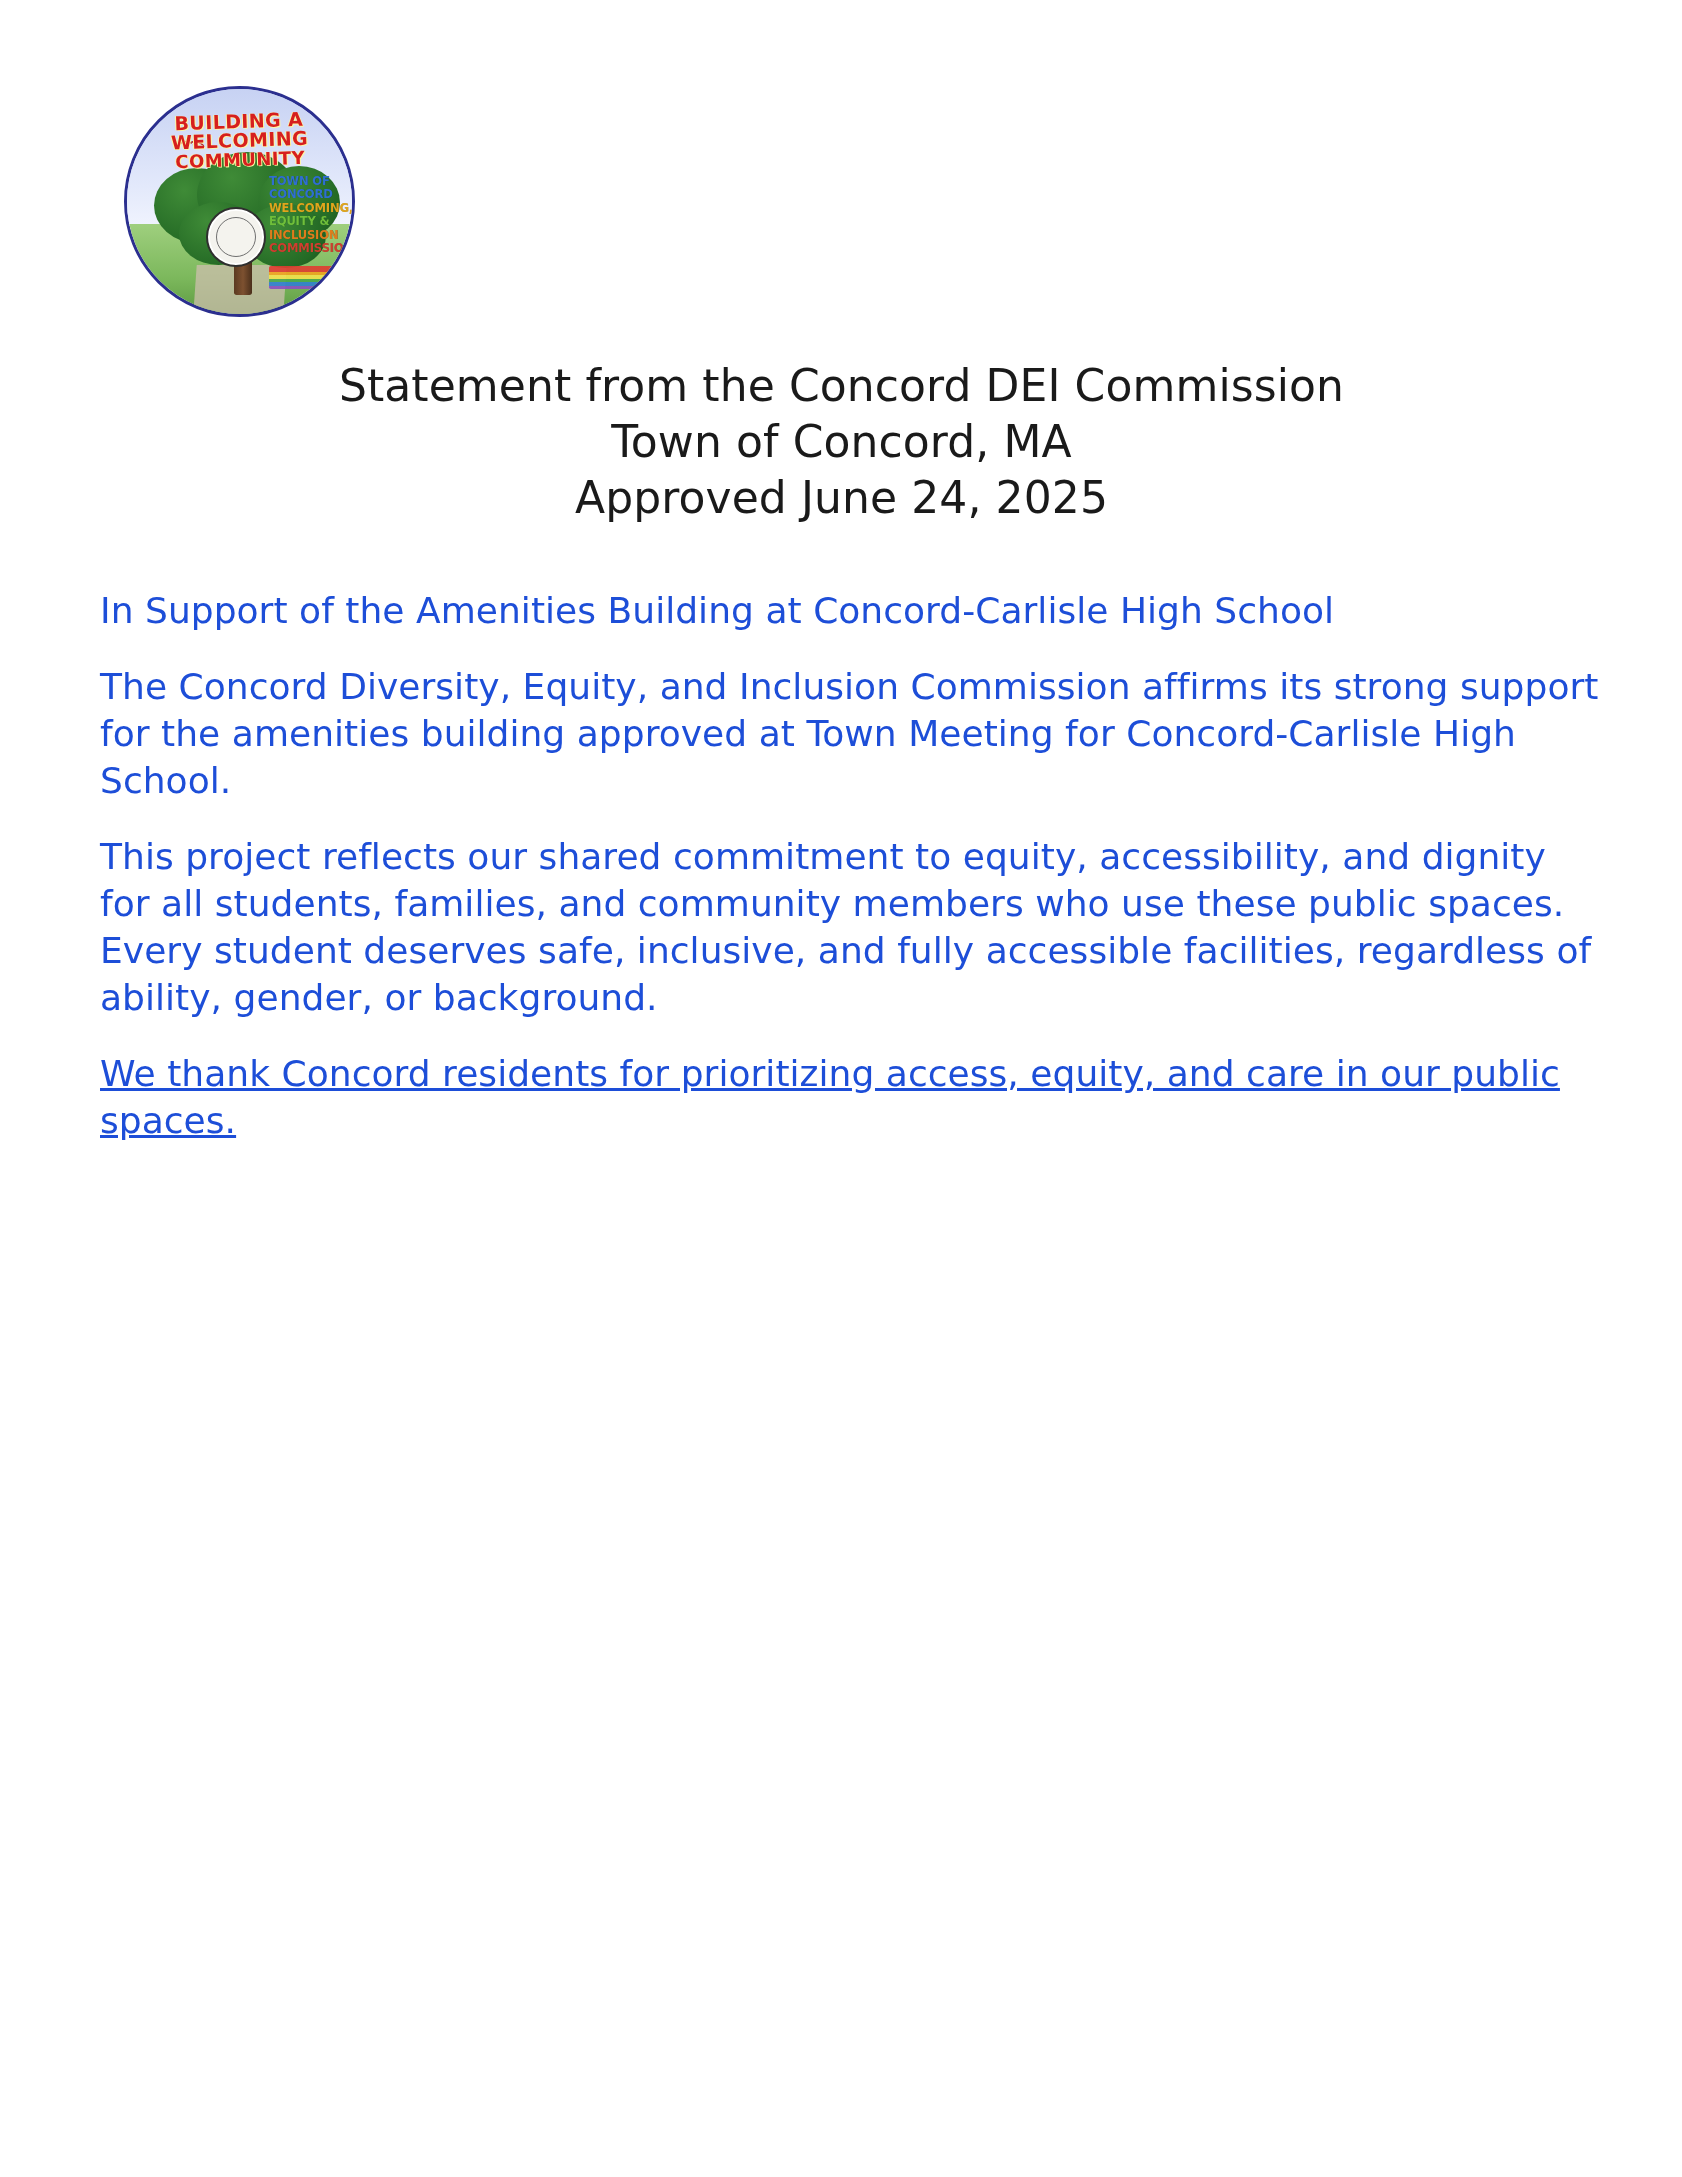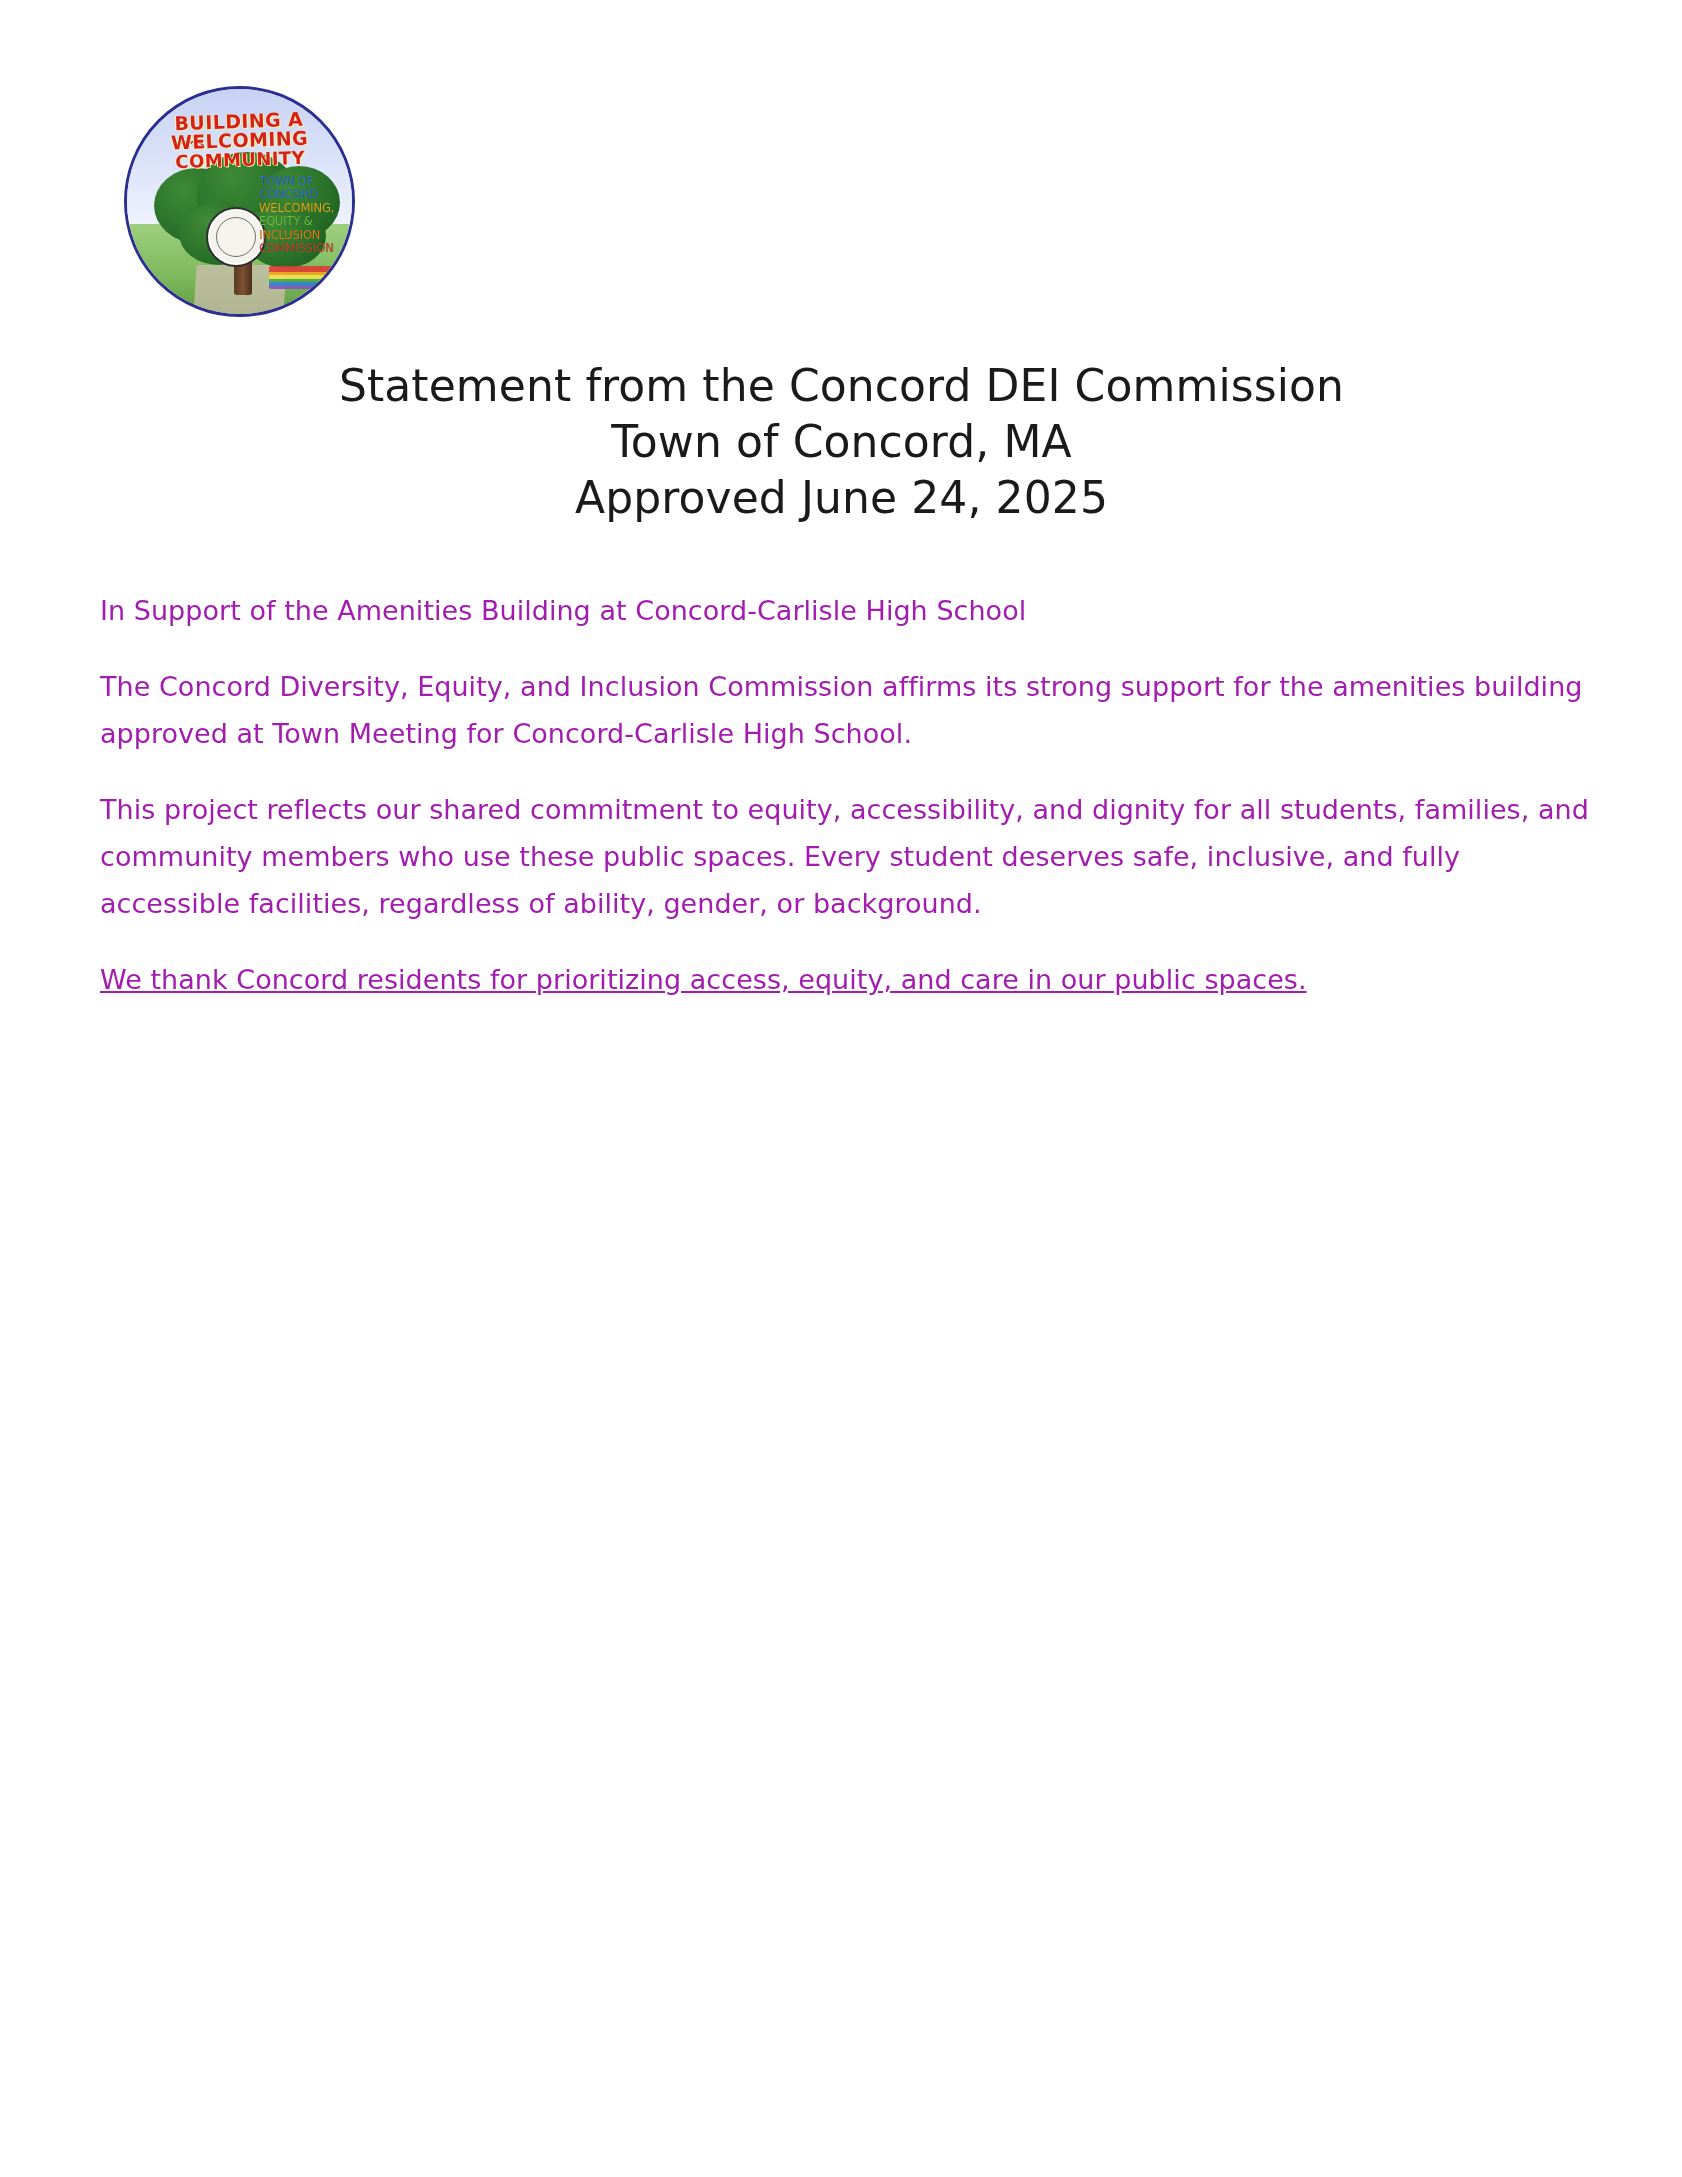--- a/index.html
+++ b/index.html
@@ -120,24 +120,24 @@
     letter-spacing: 0.4px;
     text-shadow: 0.9px 0.9px 0 #fff7a1, -0.9px 0 0 #fff7a1;
     transform: rotate(-2deg);
   }
   .logo-top-text span { display: block; }
   .logo-top-text .l2 { color: #d61f1f; }
   .logo-top-text .l3 { color: #d61f1f; font-size: 18px; }
 
   .logo-side-text {
     position: absolute;
-    left: 132px; top: 86px;
+    left: 142px; top: 86px;
     width: 86px;
     font-family: "DejaVu Sans", sans-serif;
-    font-weight: normal;
+    font-weight: bold;
     font-size: 11.6px;
     line-height: 13.4px;
     letter-spacing: -0.2px;
     text-shadow: 0.4px 0.4px 0 rgba(0,0,0,.35);
   }
   .logo-side-text div { white-space: nowrap; }
   .ls1 { color: #2f6fd0; }
   .ls2 { color: #2f6fd0; }
   .ls3 { color: #e0a51c; }
   .ls4 { color: #6fbf3a; }
@@ -177,23 +177,23 @@
   }
 
   
   .body-block {
     position: absolute;
     left: 100px;
     top: 587px;
     width: 1501px;
   }
   .para {
-    font-size: 27px;
+    font-size: 36px;
     line-height: 47px;
-    color: #a21caf;
+    color: #1d4ed8;
     font-family: "DejaVu Sans", sans-serif;
     margin: 0 0 29px 0;
     text-align: left;
     letter-spacing: 0.04px;
   }
   .para:last-child { margin-bottom: 16px; text-decoration: underline; }
 </style>
 </head>
 <body>
 

